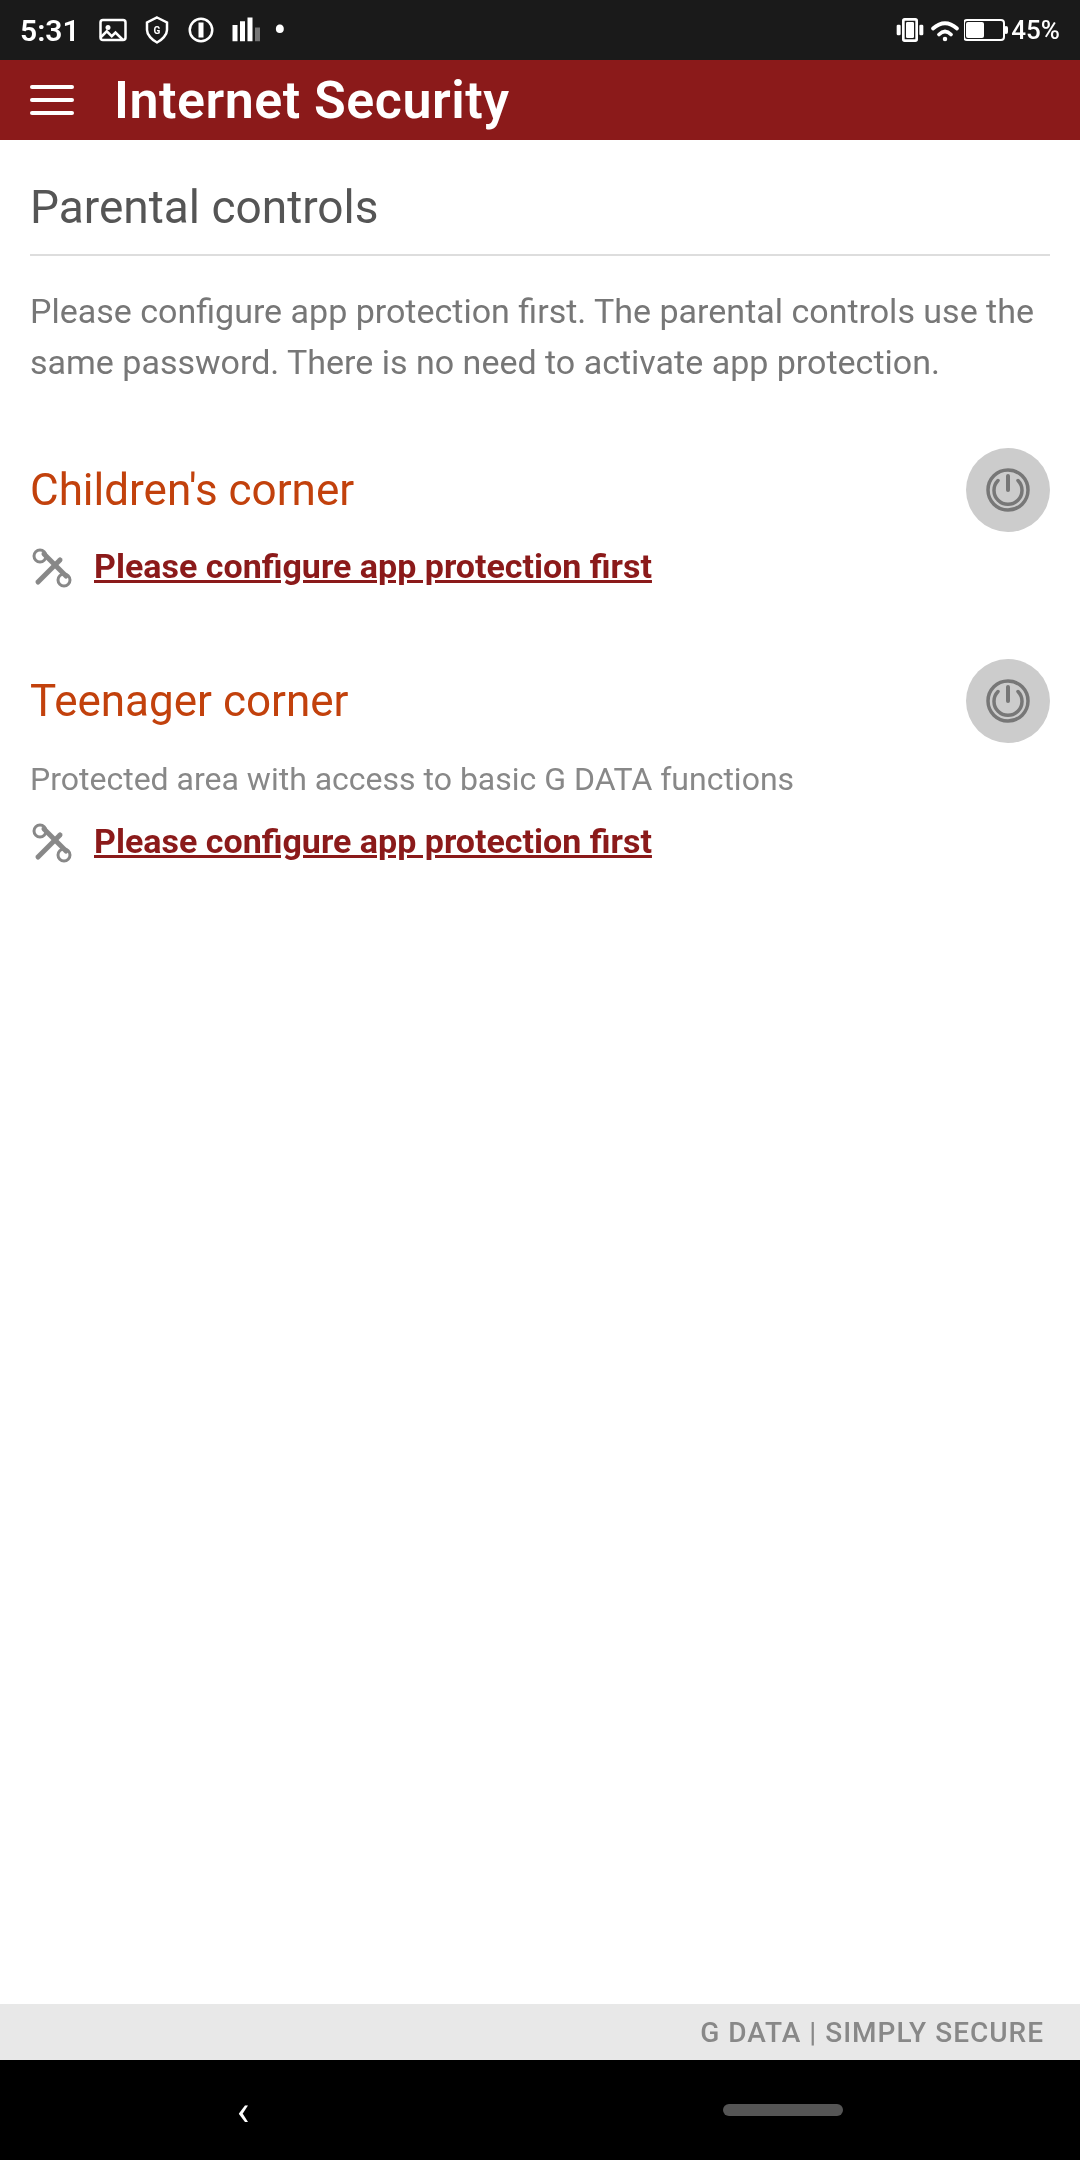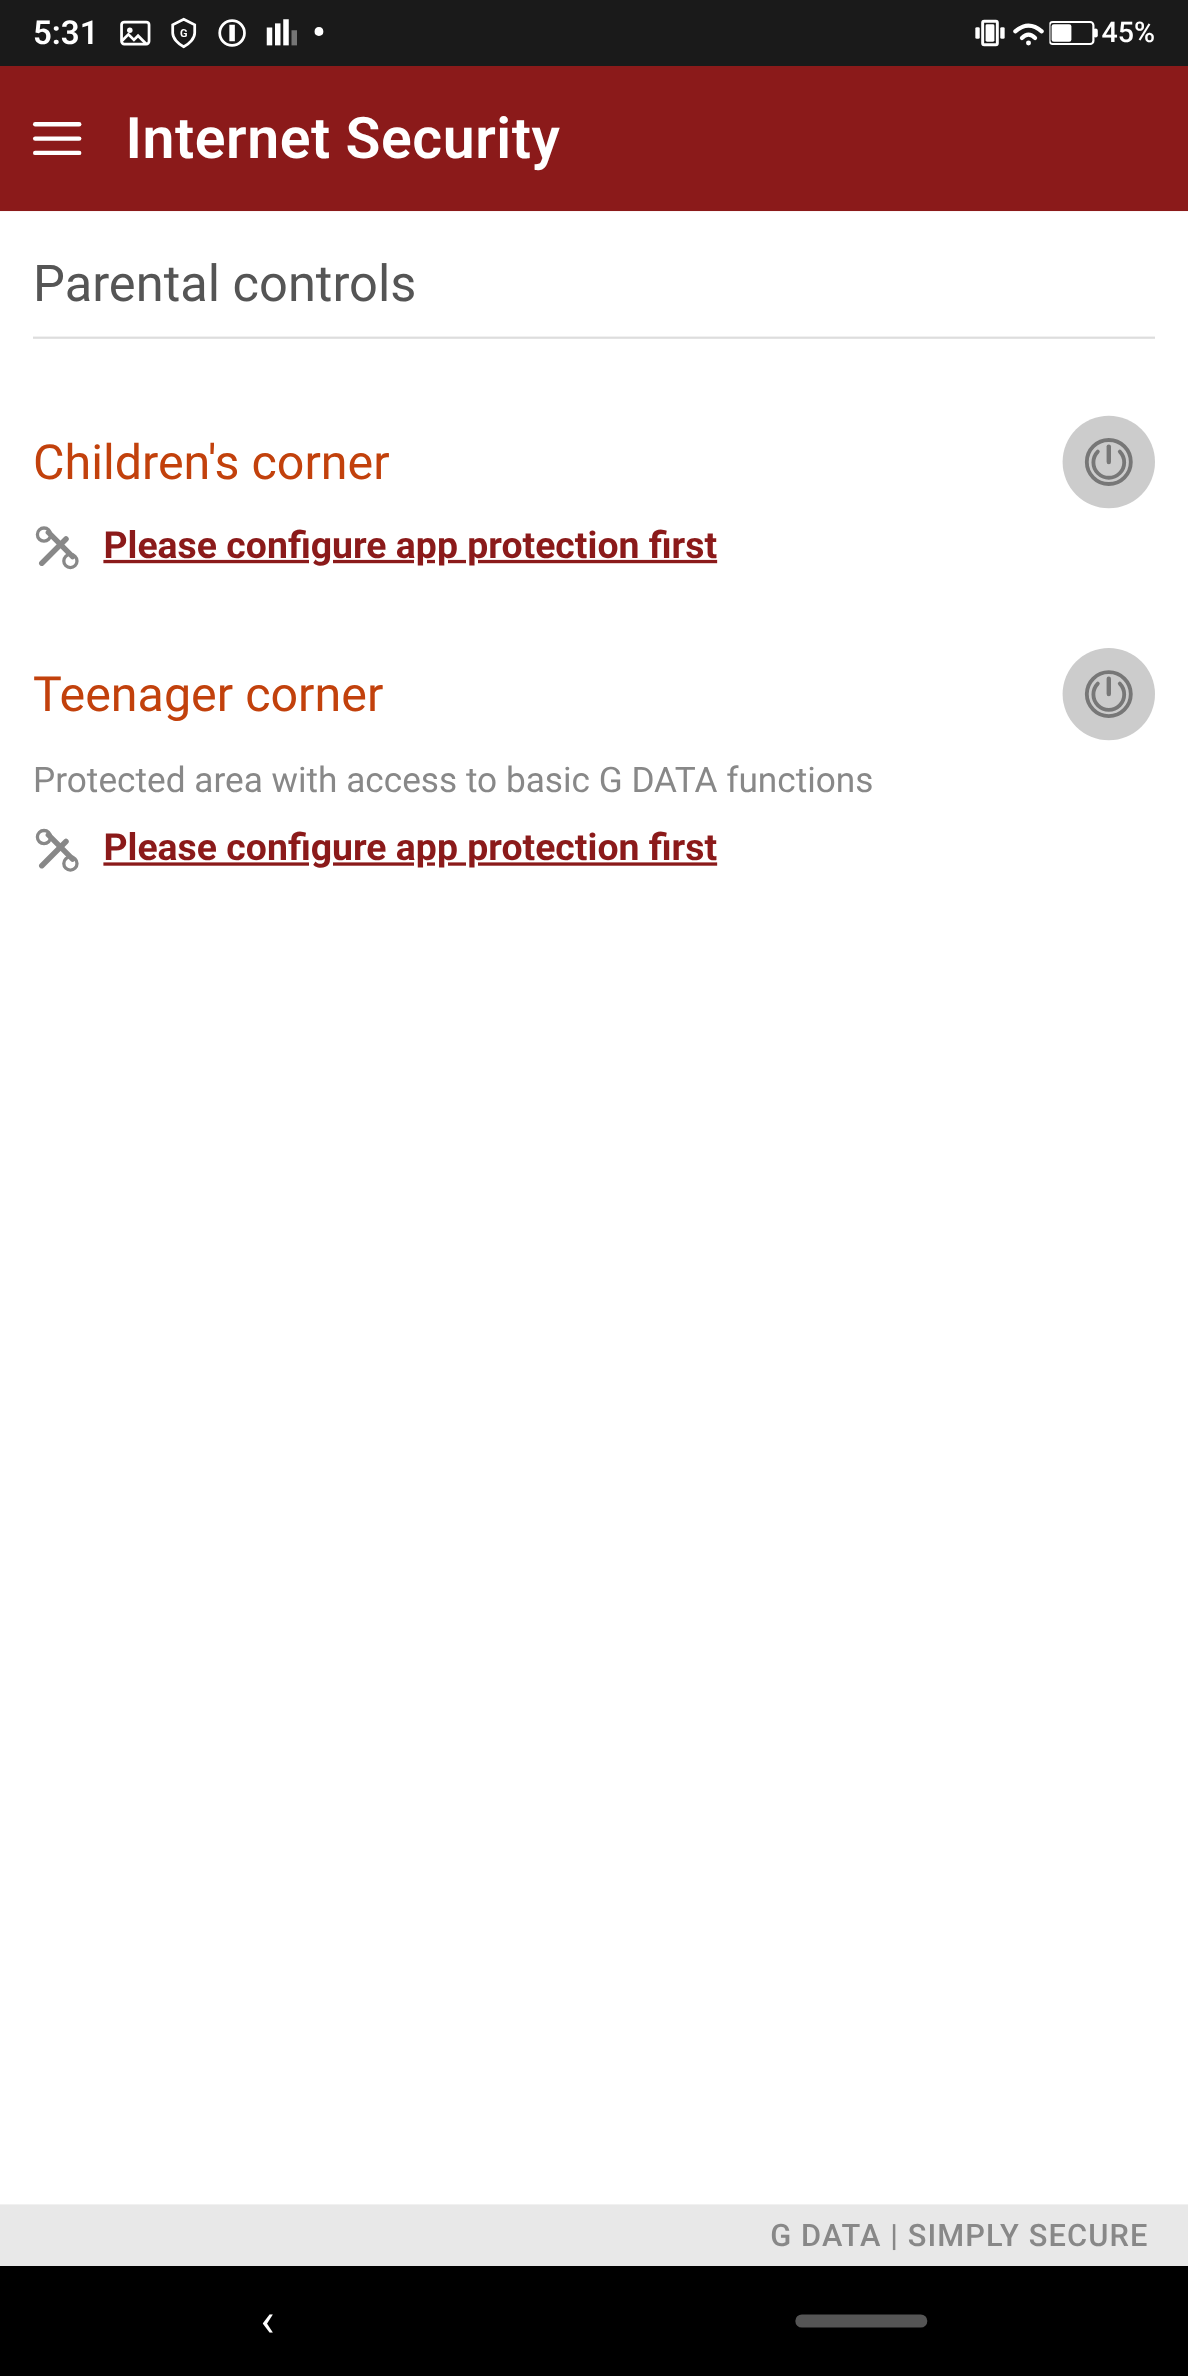--- a/index.html
+++ b/index.html
@@ -14,21 +14,21 @@
       overflow-x: hidden;
     }
 
     
     .status-bar {
       background: #1a1a1a;
       height: 60px;
       display: flex;
       align-items: center;
       justify-content: space-between;
-      padding: 0 30px;
+      padding: 0 20px;
       color: #ffffff;
       font-size: 28px;
       font-weight: 500;
     }
     .status-left {
       display: flex;
       align-items: center;
       gap: 18px;
     }
     .status-time {
@@ -51,21 +51,21 @@
       font-size: 26px;
     }
     .battery-text {
       font-size: 26px;
       font-weight: 500;
     }
 
     
     .app-bar {
       background: #8b1a1a;
-      height: 132px;
+      height: 80px;
       display: flex;
       align-items: center;
       padding: 0 30px;
       gap: 40px;
     }
     .hamburger-icon {
       display: flex;
       flex-direction: column;
       gap: 9px;
       cursor: pointer;
@@ -279,20 +279,21 @@
   <span class="app-bar-title">Internet Security</span>
 </div>
 
 <div class="main-content">
 
   <div class="section-header">
     <h2 class="section-title">Parental controls</h2>
   </div>
   <div class="divider"></div>
 
+  <p class="section-description">Please configure app protection first. The parental controls use the same password. There is no need to activate app protection.</p>
 
   <div class="feature-item">
     <div class="feature-header">
       <h3 class="feature-title">Children's corner</h3>
       <button class="power-button">
         <svg class="power-icon-svg" viewBox="0 0 48 48" fill="none">
           <circle cx="24" cy="24" r="20" stroke="#777" stroke-width="3.5" fill="none"></circle>
           <path d="M24 10 L24 24" stroke="#777" stroke-width="4" stroke-linecap="round"></path>
           <path d="M14 14.5 A14 14 0 1 0 34 14.5" stroke="#777" stroke-width="3.5" fill="none" stroke-linecap="round"></path>
         </svg>

